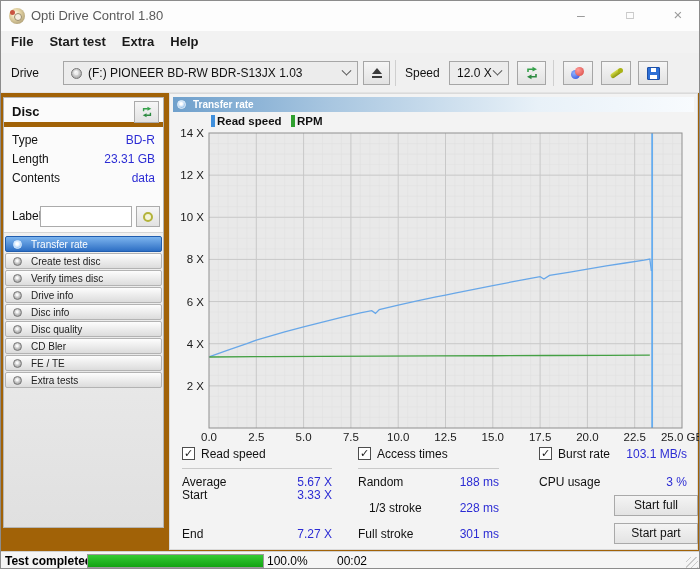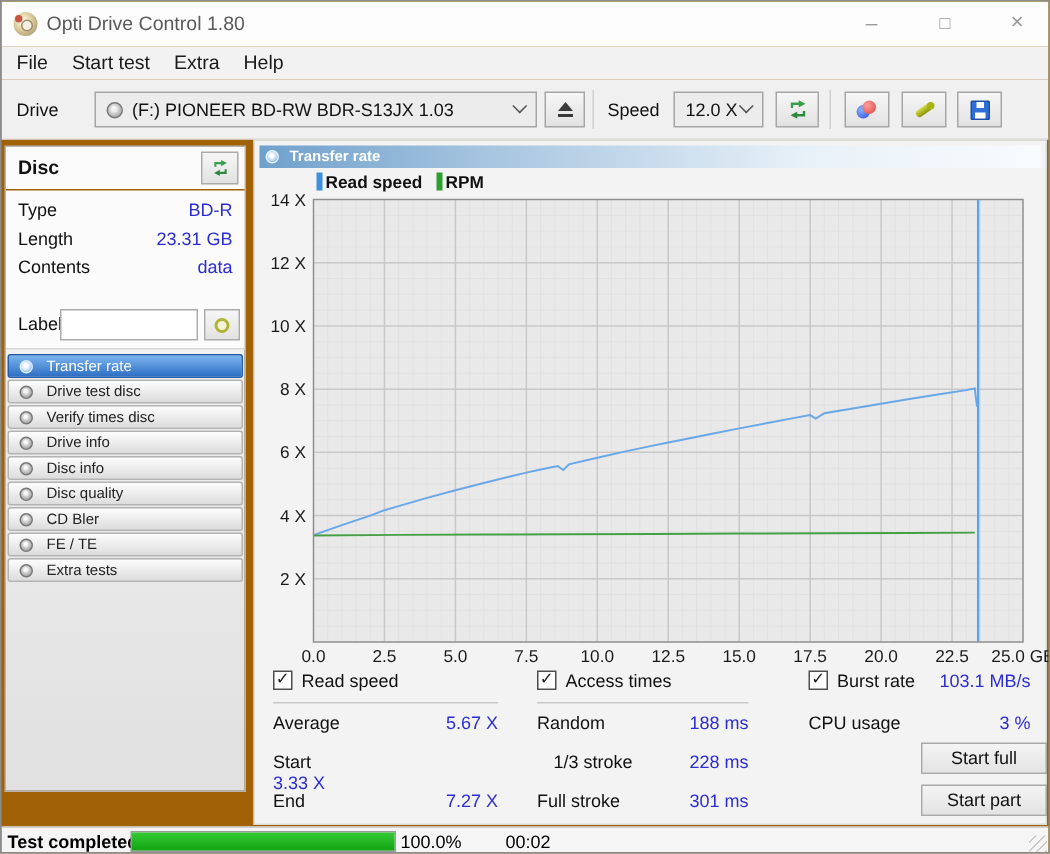--- a/index.html
+++ b/index.html
@@ -11,21 +11,21 @@
   .app-icon { position:absolute; left:8px; top:7px; width:16px; height:16px; border-radius:50%;
     background:radial-gradient(circle at 40% 38%, #fdf6e0 10%, #e3d3a4 38%, #b8a87e 72%, #8f815d 100%); }
   .app-icon::before { content:""; position:absolute; left:5px; top:5px; width:6px; height:6px; border-radius:50%; background:#f4ede0; border:1px solid #9a8d6c; }
   .app-icon::after { content:""; position:absolute; left:1px; top:2px; width:5px; height:5px; border-radius:50%; background:#c23a2a; opacity:.85; }
   .title-text { position:absolute; left:30px; top:0; height:30px; line-height:30px; font-size:13px; color:#5a5a5a; }
   .win-btn { position:absolute; top:0; width:32px; height:30px; text-align:center; line-height:28px; font-size:14px; color:#9b9b9b; cursor:default; }
   .win-btn.min { left:564px; } .win-btn.max { left:613px; font-size:12px; } .win-btn.close { left:661px; font-size:15px; }
 
   
   .menubar { position:absolute; left:0; top:30px; width:100%; height:22px; background:#f2f2f2; display:flex; align-items:center; padding-left:2px; }
-  .menu-item { padding:0 8px; font-size:13px; color:#1a1a1a; height:22px; line-height:22px; }
+  .menu-item { padding:0 8px; font-size:13px; color:#1a1a1a; height:22px; line-height:22px;font-weight:bold; }
 
   
   .toolbar { position:absolute; left:0; top:52px; width:100%; height:40px; background:#f0f0f0; border-bottom:1px solid #e3e3e3; }
   .tb-label { position:absolute; top:13px; font-size:12px; font-weight:normal; color:#111; }
   .combo { position:absolute; top:8px; height:24px; background:#ececec; border:1px solid #a6a6a6; display:flex; align-items:center; padding:0 7px; font-size:12px; color:#111; }
   .combo .chev { margin-left:auto; width:7px; height:7px; border-right:1.4px solid #555; border-bottom:1.4px solid #555; transform:rotate(45deg) translate(-2px,-2px); }
   .mini-disc { width:11px; height:11px; border-radius:50%; margin-right:6px; flex:0 0 auto;
     background:radial-gradient(circle at 45% 40%, #ffffff 12%, #cfcfcf 42%, #8f8f8f 100%); border:1px solid #777; }
   .mini-disc::before { content:""; display:block; width:3px; height:3px; margin:3px auto; border-radius:50%; background:#eee; }
   .tb-btn { position:absolute; top:8px; width:29px; height:24px; background:linear-gradient(#f6f6f6,#e2e2e2); border:1px solid #a6a6a6; display:flex; align-items:center; justify-content:center; }
@@ -40,21 +40,21 @@
   .wrench-ic::before { content:""; position:absolute; left:1px; top:4px; width:12px; height:5px; border-radius:3px; background:linear-gradient(#d6de4a,#8b9308); transform:rotate(-35deg); }
   .wrench-ic::after { content:""; position:absolute; right:0; top:1px; width:5px; height:5px; border-radius:50%; background:#aab316; }
   .save-ic { position:relative; width:13px; height:13px; background:#2d6fd6; border:1px solid #1d4fa6; border-radius:1px; }
   .save-ic::before { content:""; position:absolute; left:3px; top:0; width:5px; height:4px; background:#fff; }
   .save-ic::after { content:""; position:absolute; left:2px; top:7px; width:7px; height:4px; background:#fff; }
   .refresh-svg { display:block; }
 
   
   .left-panel { position:absolute; left:2px; top:96px; width:161px; height:431px; border:1px solid #b5b5b5; background:linear-gradient(#f7f7f7,#e0e0e0); }
   .disc-box { position:absolute; left:0; top:0; width:100%; height:135px; background:#fbfbfb; border-bottom:1px solid #d6d6d6; }
-  .disc-header { position:absolute; left:0; top:0; width:100%; height:29px; border-bottom:1px solid #a16207; }
+  .disc-header { position:absolute; left:0; top:0; width:100%; height:29px; border-bottom:5px solid #a16207; }
   .disc-title { position:absolute; left:8px; top:6px; font-size:13px; font-weight:bold; color:#111; }
   .disc-refresh { position:absolute; right:4px; top:3px; width:25px; height:22px; background:linear-gradient(#f6f6f6,#e2e2e2); border:1px solid #ababab; display:flex; align-items:center; justify-content:center; }
   .disc-rows { position:absolute; left:0; top:33px; width:100%; }
   .disc-row { display:flex; justify-content:space-between; padding:0 8px; height:19px; line-height:19px; font-size:12px; }
   .disc-row .lab { color:#111; }
   .disc-row .val { color:#2c2cd4; }
   .label-row { position:absolute; left:0; top:107px; width:100%; height:24px; }
   .label-row .lab { position:absolute; left:8px; top:4px; font-size:12px; color:#111; }
   .label-input { position:absolute; left:36px; top:1px; width:92px; height:21px; border:1px solid #ababab; background:#fff; font-size:12px; padding:0 4px; font-family:"Liberation Sans", sans-serif; }
   .label-btn { position:absolute; right:3px; top:1px; width:24px; height:21px; background:linear-gradient(#f6f6f6,#e2e2e2); border:1px solid #ababab; display:flex; align-items:center; justify-content:center; }
@@ -194,21 +194,21 @@
         </div>
       </div>
     </div>
     <div class="side-list">
         <div class="side-item sel">
           <span class="s-ic"></span>
           <span>Transfer rate</span>
         </div>
         <div class="side-item">
           <span class="s-ic"></span>
-          <span>Drive test disc</span>
+          <span>Create test disc</span>
         </div>
         <div class="side-item">
           <span class="s-ic"></span>
           <span>Verify times disc</span>
         </div>
         <div class="side-item">
           <span class="s-ic"></span>
           <span>Drive info</span>
         </div>
         <div class="side-item">
@@ -349,21 +349,21 @@
       <div class="cbx-row">
         <span class="cbx">✓</span>
         <span class="cbx-label">Read speed</span>
       </div>
       <div class="u-line" style="top:22px"></div>
       <div class="rows"></div>
     <div class="stat-row" style="top: 29px;">
           <span class="lab">Average</span>
           <span class="val">5.67 X</span>
         </div>
-        <div class="stat-row" style="top: 55px; flex-direction: column;">
+        <div class="stat-row" style="top: 42px;">
           <span class="lab">Start</span>
           <span class="val">3.33 X</span>
         </div>
         <div class="stat-row" style="top: 81px;">
           <span class="lab">End</span>
           <span class="val">7.27 X</span>
         </div>
       </div>
 
     <div class="stat-col" style="left:188px; top:352px; width:141px;">

